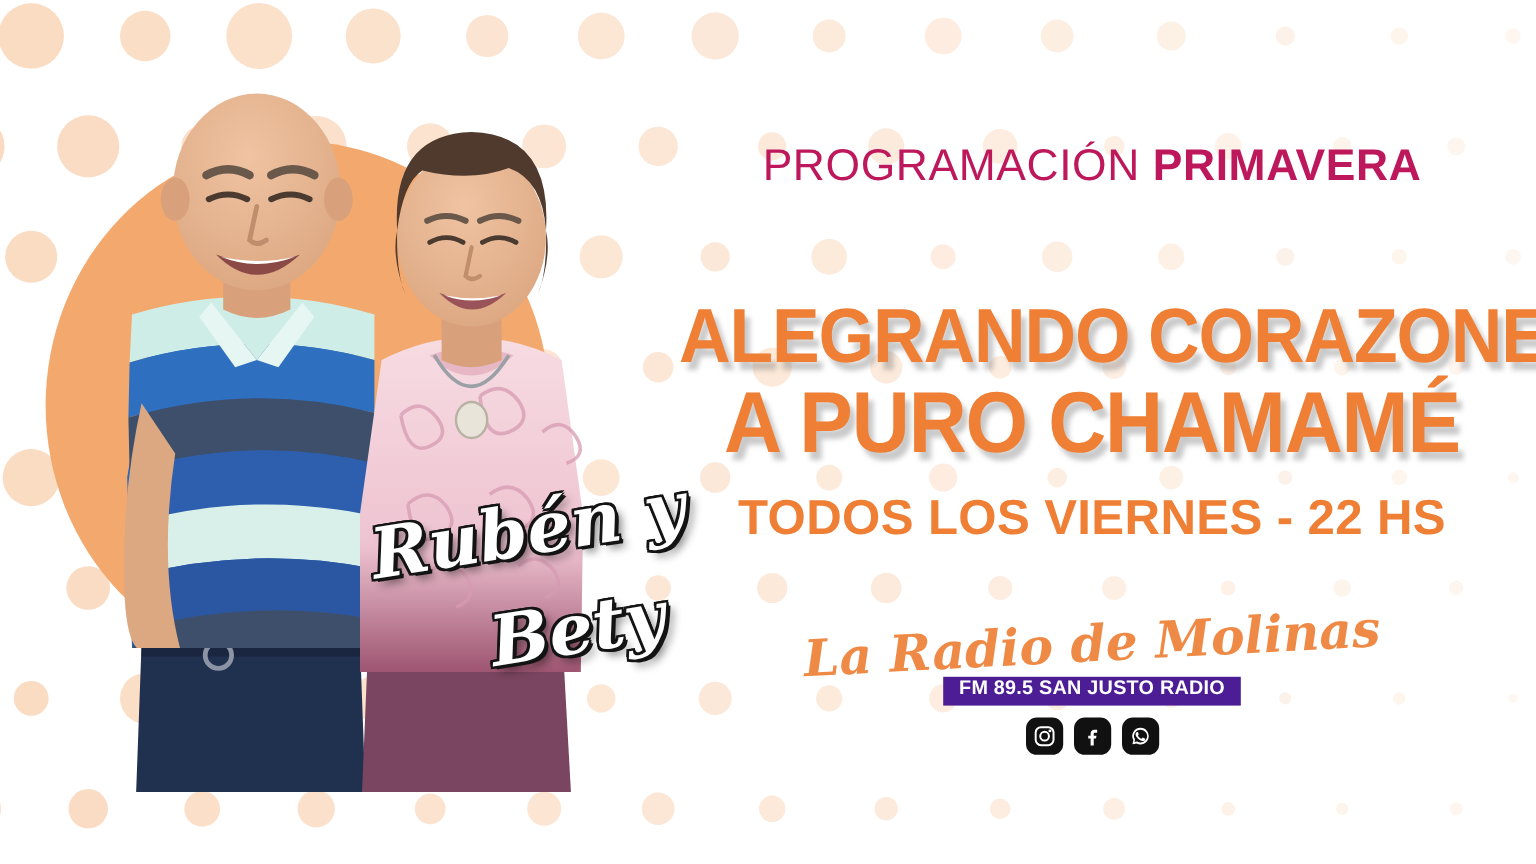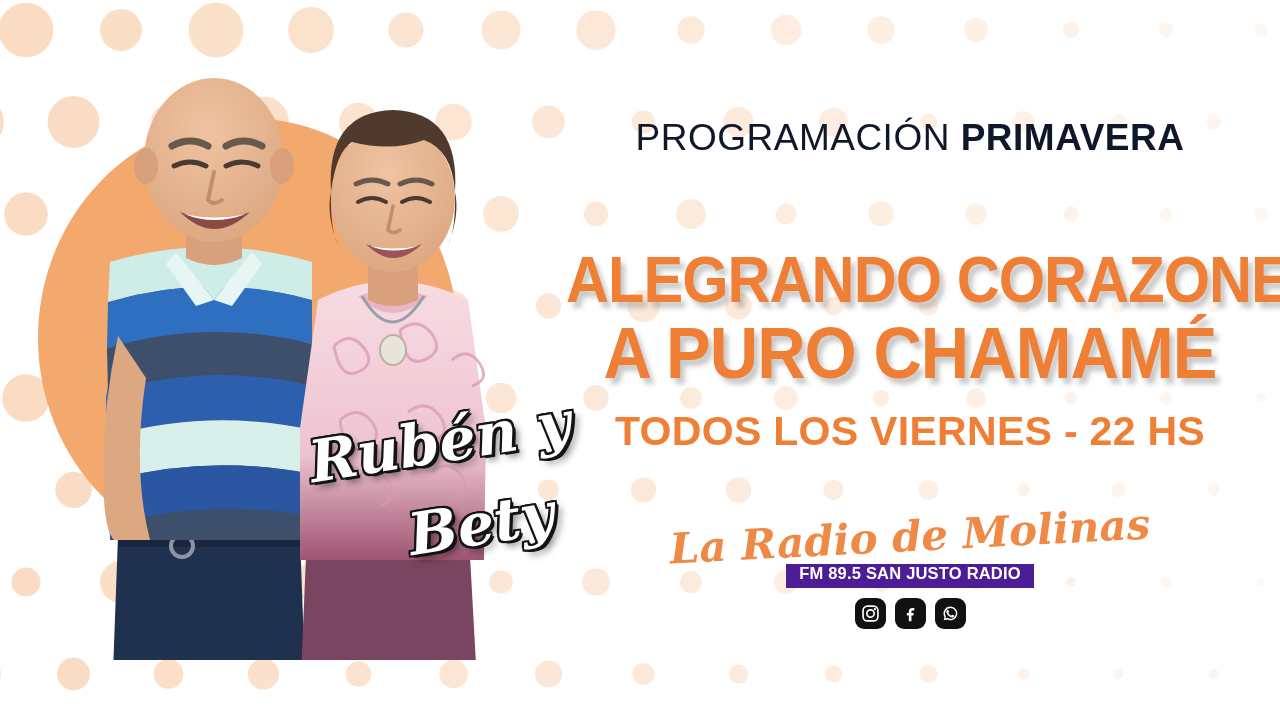--- a/index.html
+++ b/index.html
@@ -94,21 +94,21 @@
     z-index: 3;
     text-align: center;
   }
   #kicker {
     position: absolute;
     left: 0;
     top: 117px;
     width: 740px;
     font-size: 37px;
     letter-spacing: .5px;
-    color: #0f172a;
+    color: #be185d;
     white-space: nowrap;
   }
   #kicker .thin { font-weight: 400; }
   #kicker .bold { font-weight: 700; }
 
   .headline {
     position: absolute;
     left: 0;
     width: 740px;
     color: #EE7F35;

